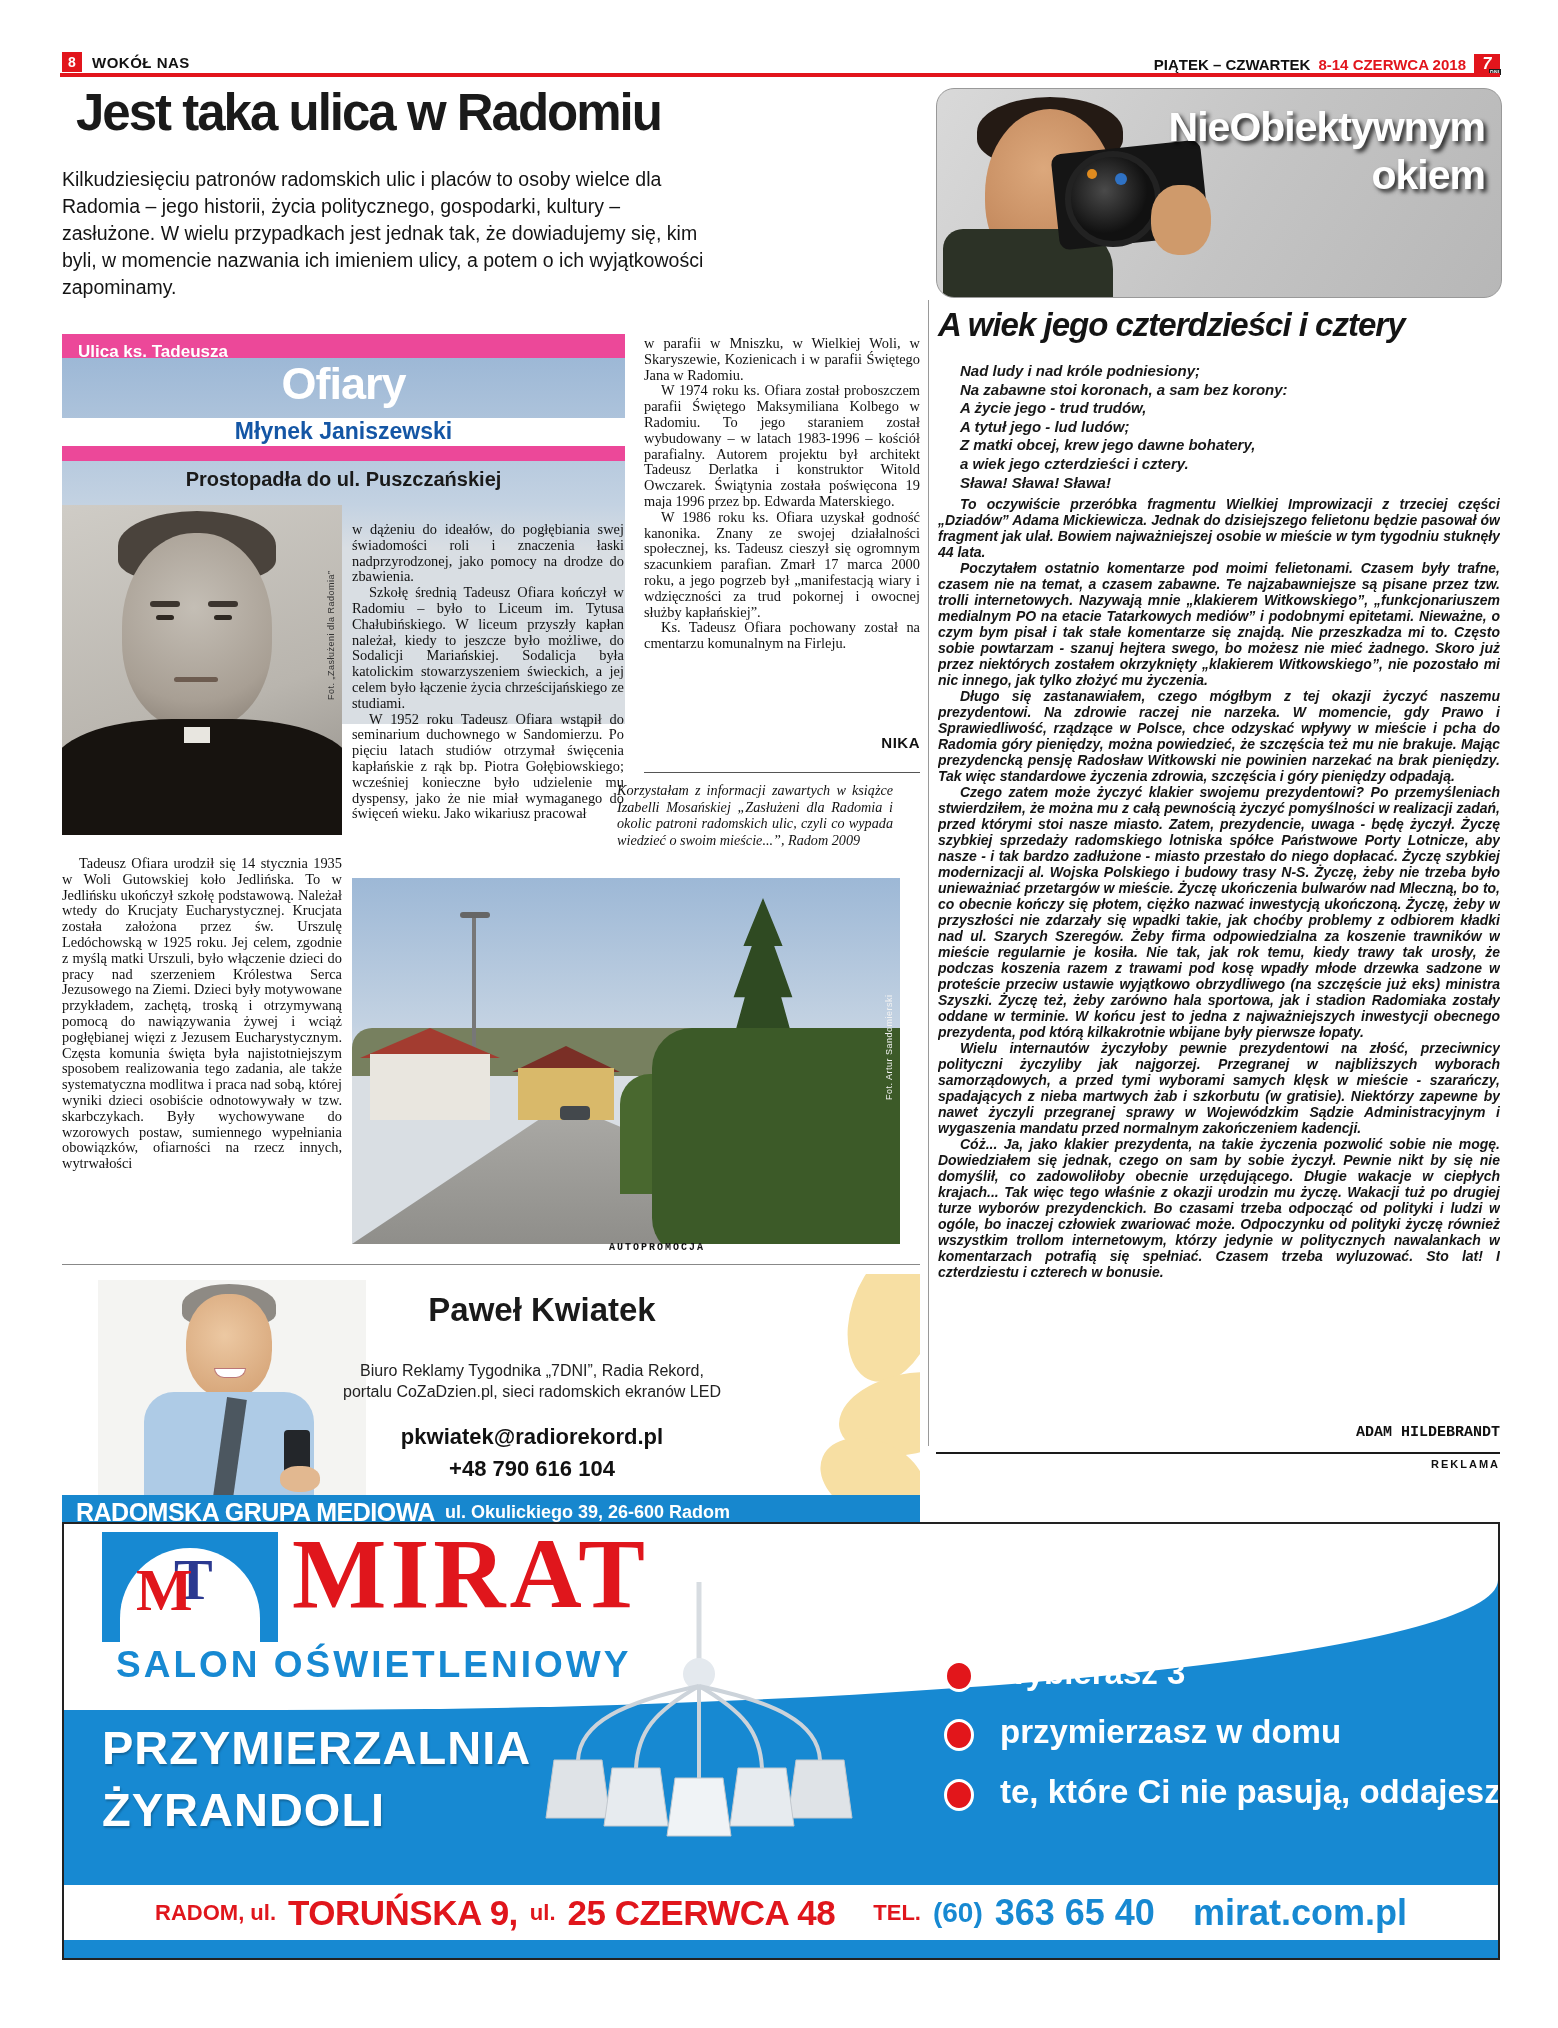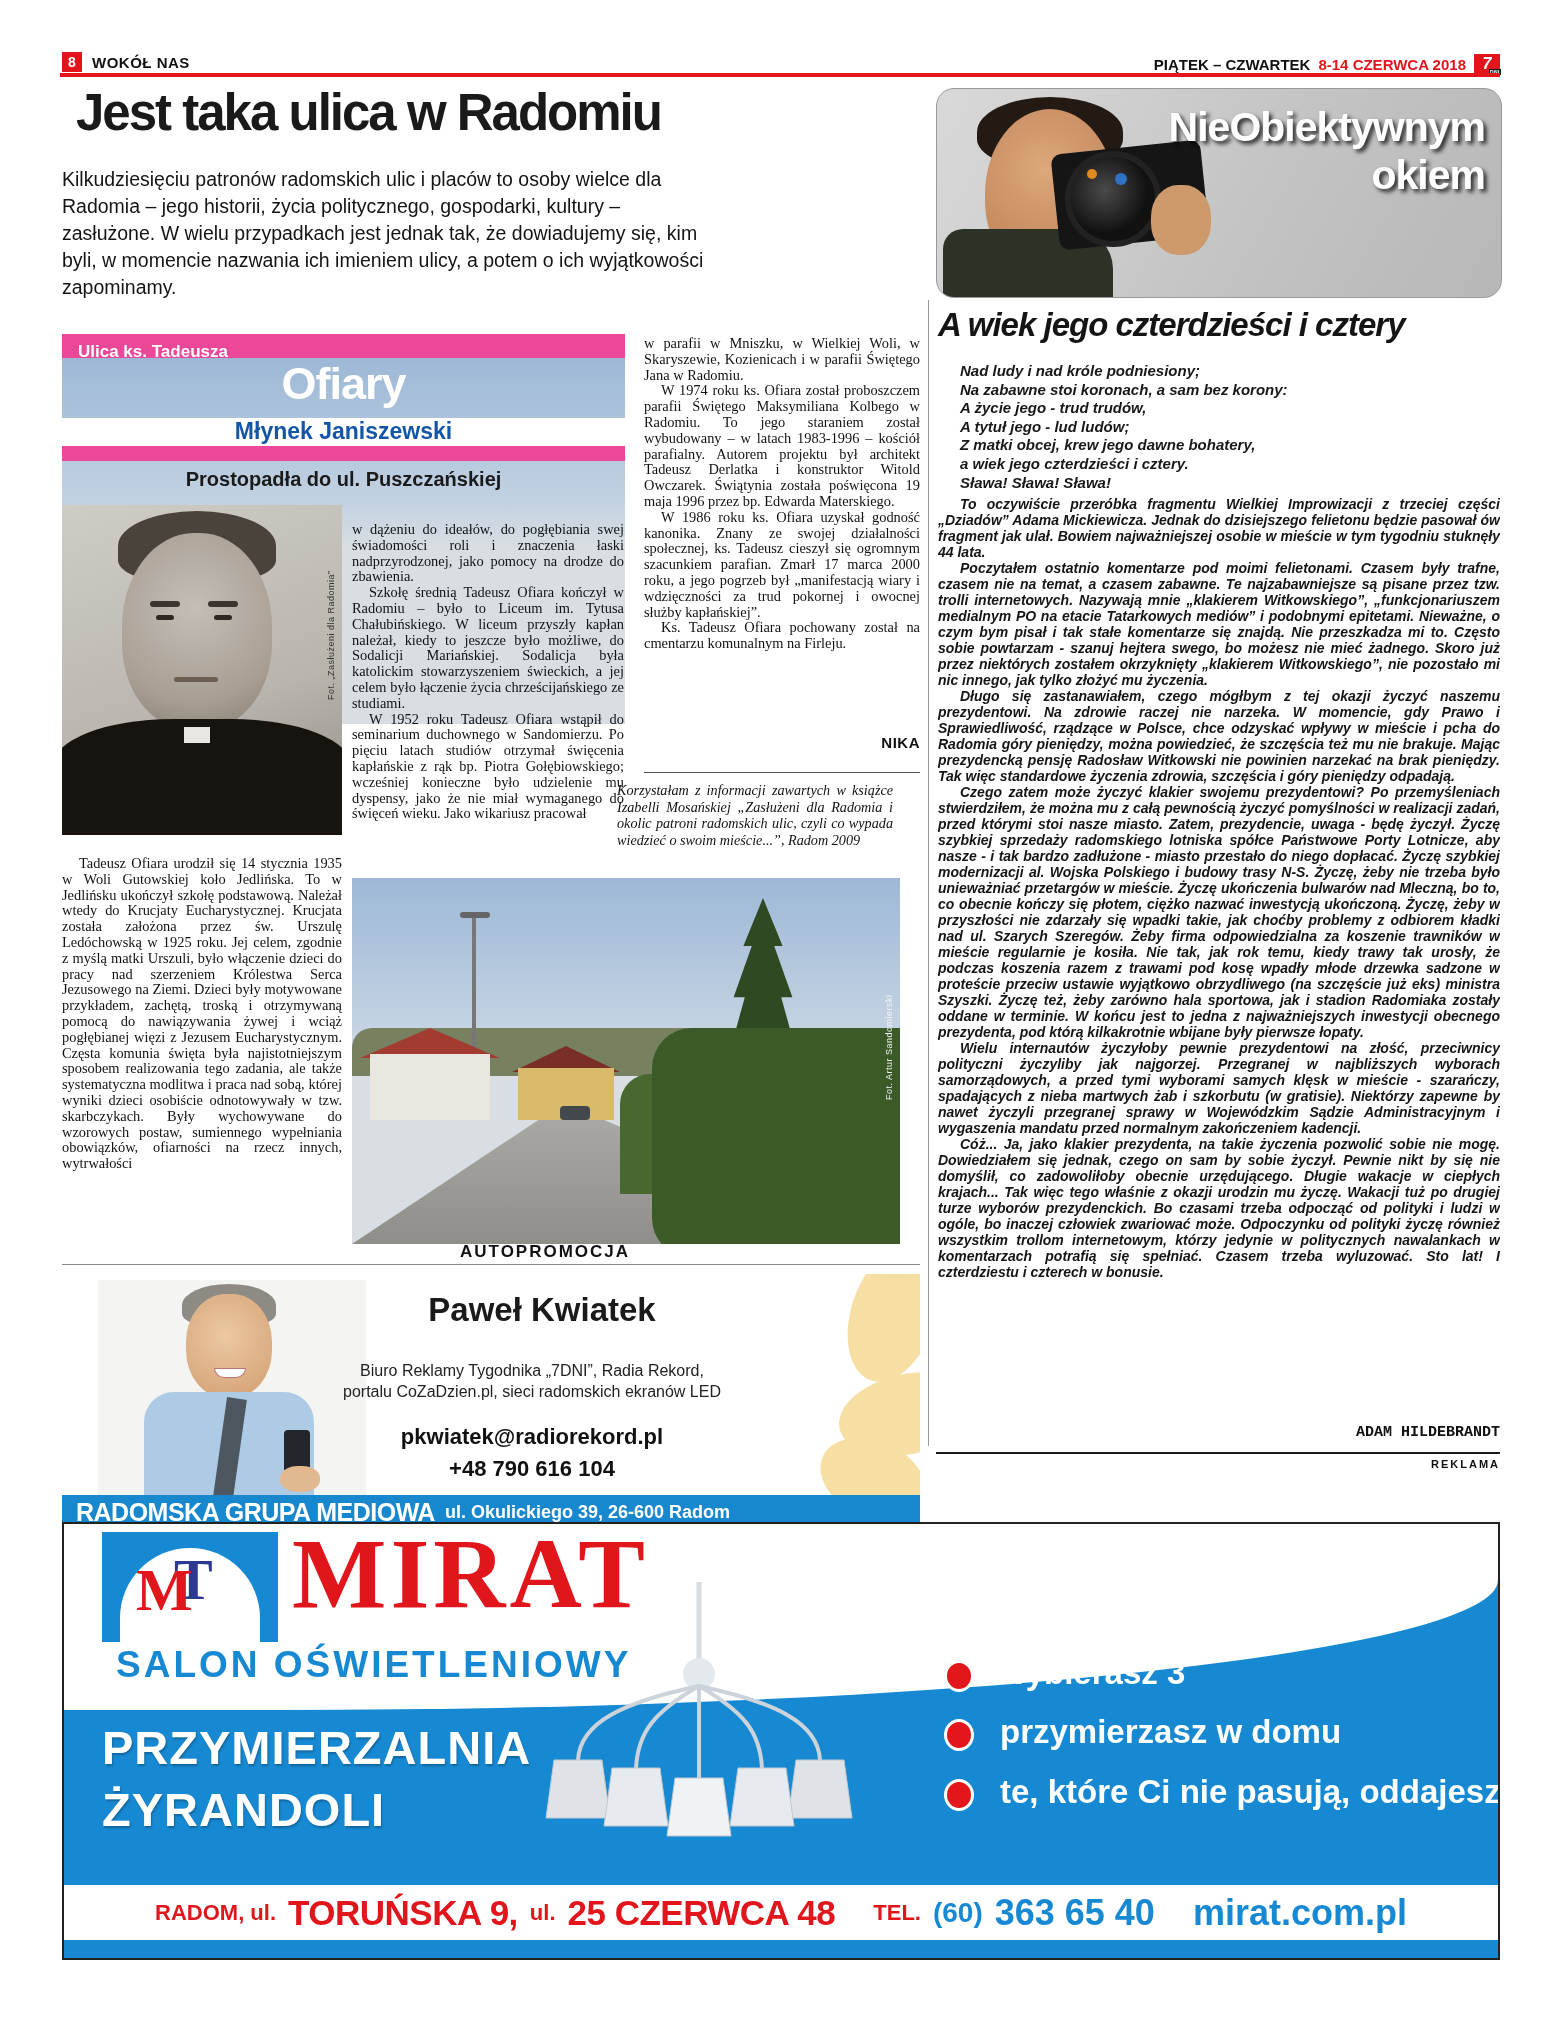--- a/index.html
+++ b/index.html
@@ -124,22 +124,22 @@
   .street .tree{position:absolute;left:376px;top:20px;width:70px;height:160px;background:#2f4a22;
           clip-path:polygon(50% 0,78% 30%,66% 30%,92% 62%,76% 62%,100% 100%,0 100%,24% 62%,8% 62%,34% 30%,22% 30%);}
   .street .road{position:absolute;left:0;top:242px;width:548px;height:124px;
           background:linear-gradient(#a8a7a3,#8f8e8a);clip-path:polygon(34% 0,46% 0,100% 100%,0 100%);}
   .street .pave{position:absolute;left:210px;top:242px;width:260px;height:124px;background:#b06a5b;
           clip-path:polygon(88% 0,96% 0,100% 100%,62% 100%);}
   .street .car{position:absolute;left:208px;top:228px;width:30px;height:14px;background:#43484c;border-radius:4px;}
   .street .pole{position:absolute;left:120px;top:40px;width:4px;height:150px;background:#777;}
   .street .lamp{position:absolute;left:108px;top:34px;width:30px;height:6px;background:#666;border-radius:3px;}
 
-  .autopromo{left:460px;top:1242px;width:245px;text-align:left;font-size:17px;font-weight:bold;
-             letter-spacing:2px;}
+  .autopromo{left:460px;top:1242px;width:245px;text-align:right;font-size:10px;font-weight:bold;
+             letter-spacing:2px;font-family:Liberation Mono, monospace;}
   .rule-promo{left:62px;top:1264px;width:858px;height:1px;background:#888;}
 
   
   .kad{left:62px;top:1274px;width:858px;height:256px;background:#fff;overflow:hidden;}
   .kphoto{position:absolute;left:36px;top:6px;width:268px;height:215px;overflow:hidden;background:#f4f4f2;}
   .kphoto .khead{position:absolute;left:88px;top:14px;width:86px;height:104px;border-radius:46%;
         background:radial-gradient(circle at 45% 40%,#ecc8a2 0%,#d8a87c 75%);}
   .kphoto .khair{position:absolute;left:84px;top:4px;width:94px;height:42px;border-radius:50% 50% 30% 30%;background:#8e8a84;}
   .kphoto .ksmile{position:absolute;left:116px;top:88px;width:30px;height:8px;border-radius:0 0 16px 16px;background:#fff;border:1px solid #b77;}
   .kphoto .kshirt{position:absolute;left:46px;top:112px;width:170px;height:110px;border-radius:30px 30px 0 0;

